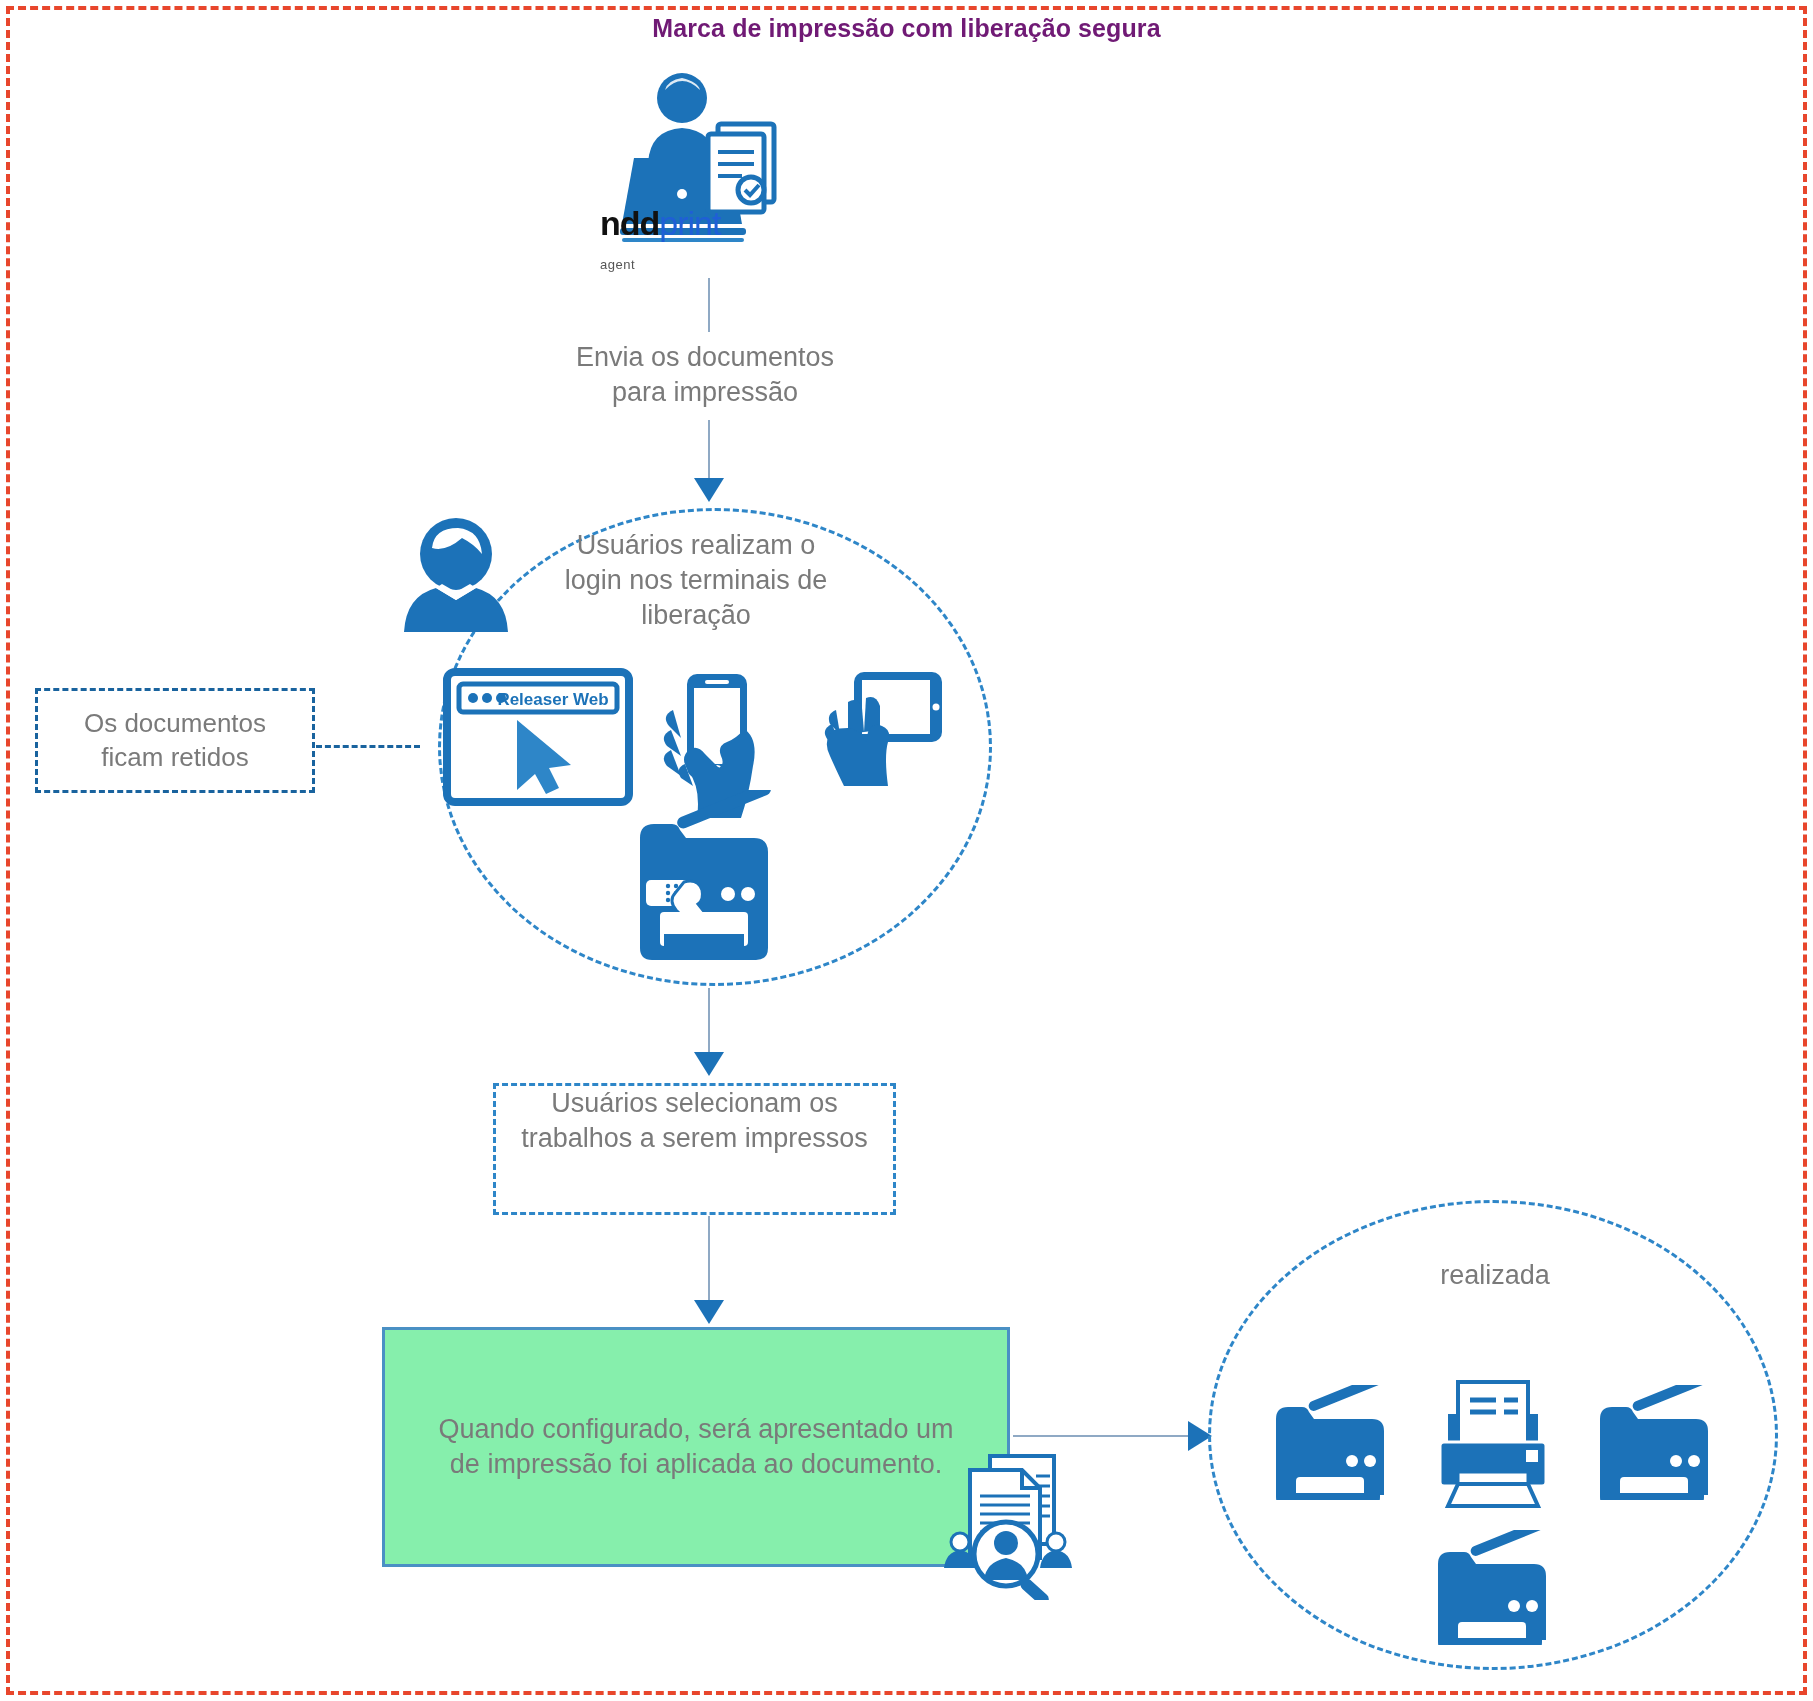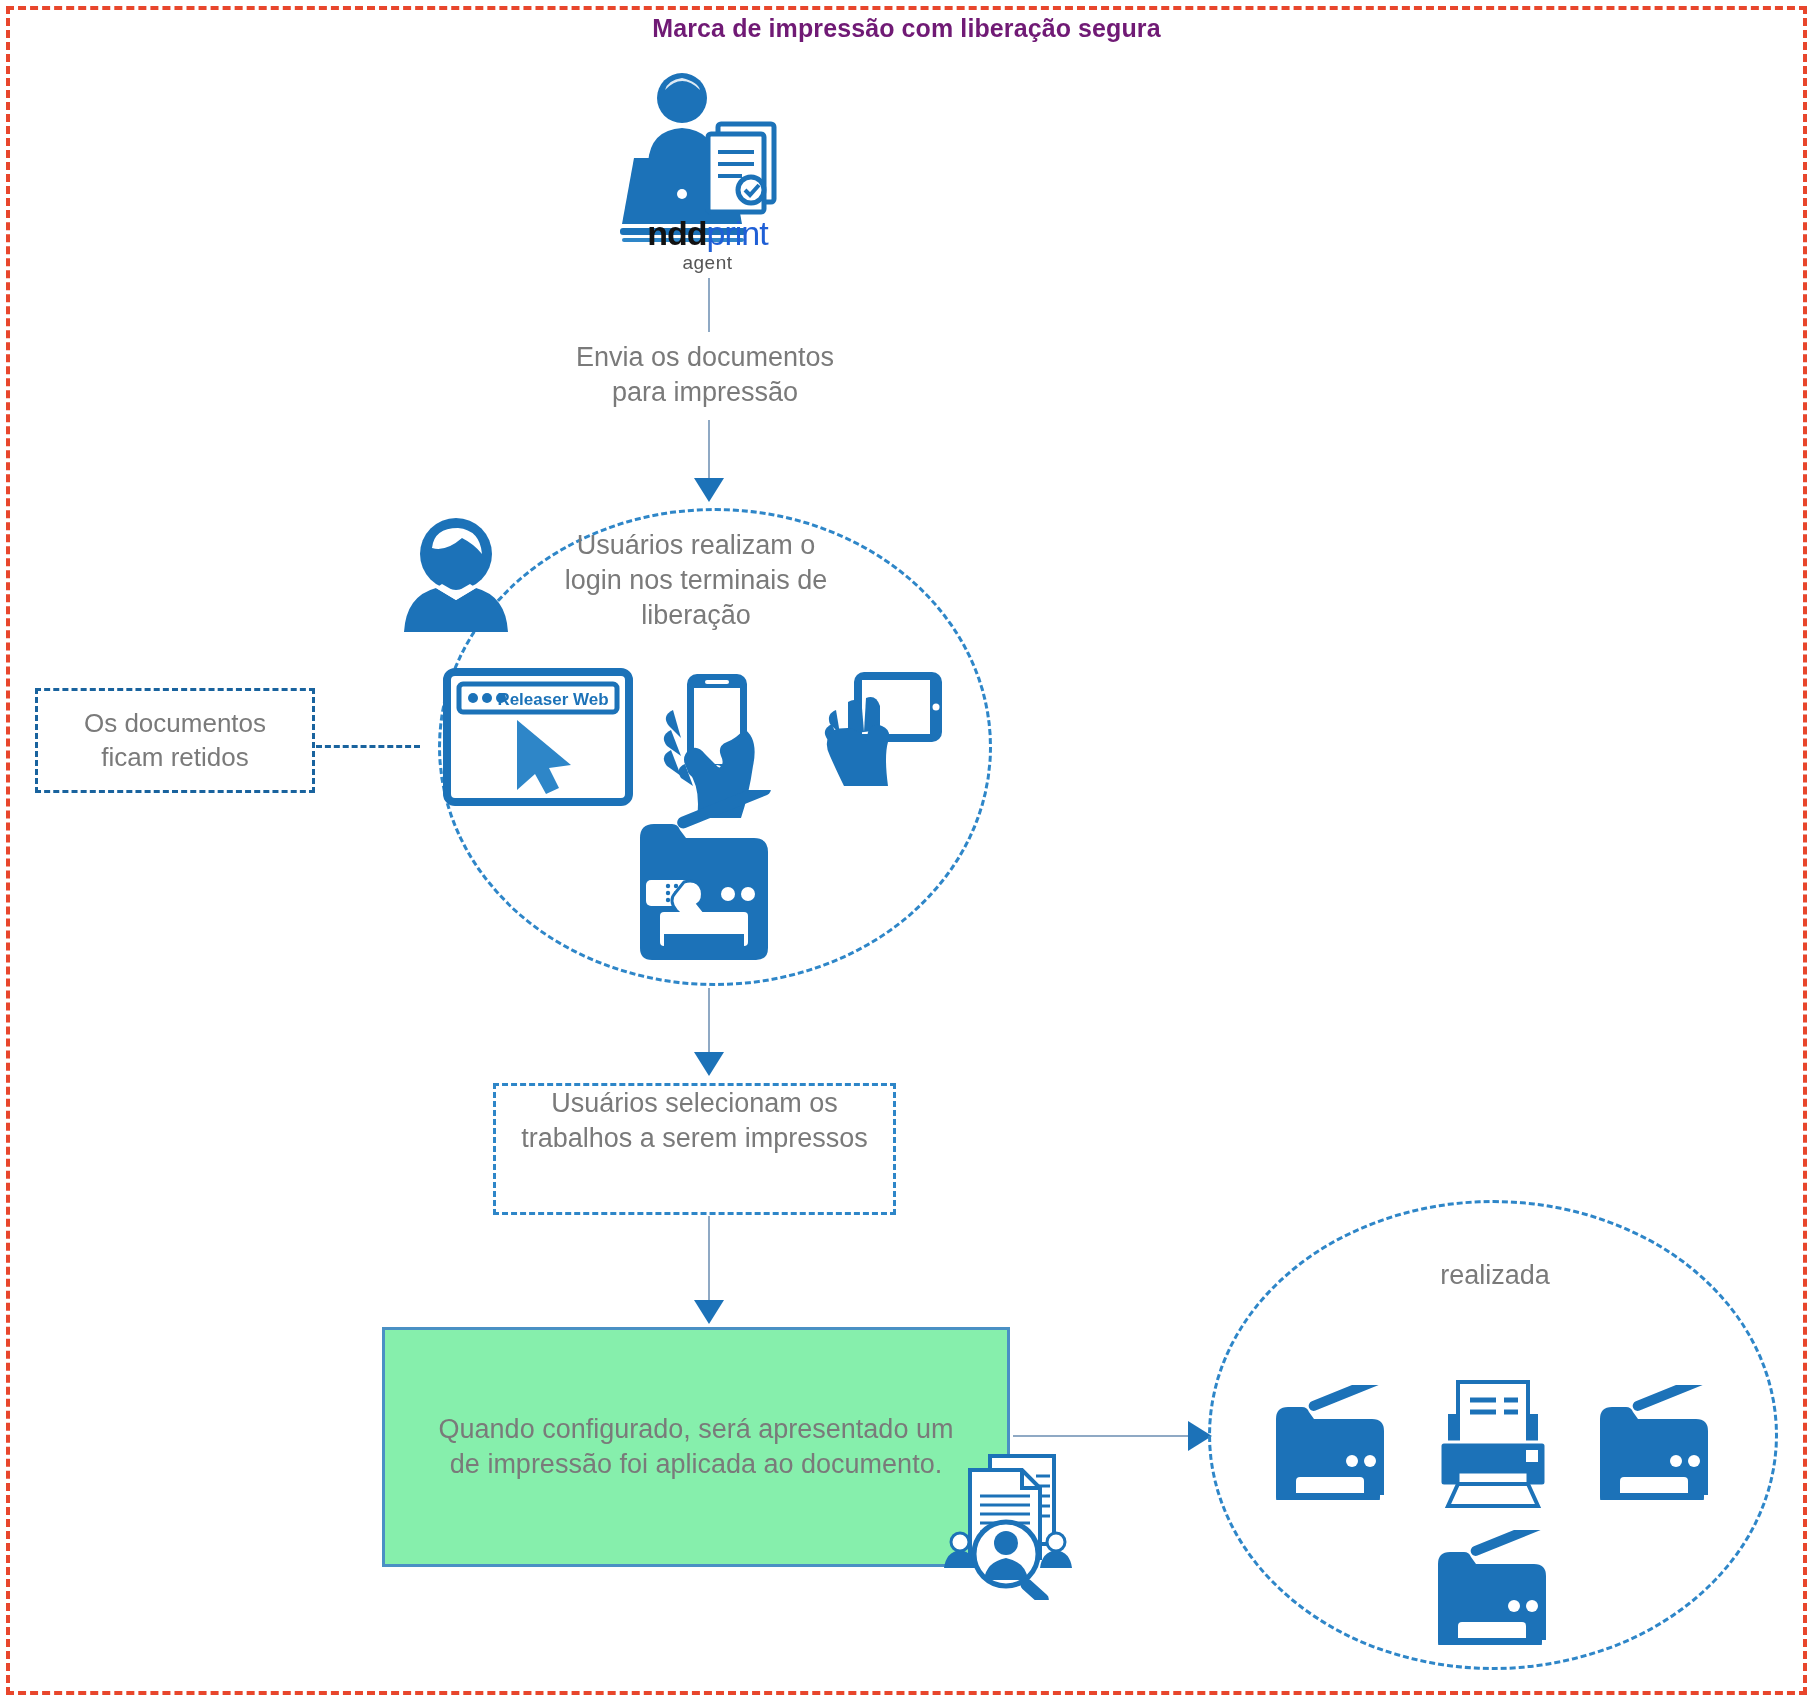--- a/index.html
+++ b/index.html
@@ -33,25 +33,25 @@
   .gtext{
     color:#7a7a7a;
     font-size:27px;
     line-height:1.30;
     text-align:center;
     font-weight:400;
   }
 
   
   .agent-wrap{position:absolute;left:620px;top:68px;width:170px;height:180px;}
-  .logo{position:absolute;left:600px;top:216px;width:215px;text-align:center;}
+  .logo{position:absolute;left:600px;top:206px;width:215px;text-align:left;}
   .logo .l1{font-size:34px;font-weight:bold;letter-spacing:-1px;line-height:1;}
   .logo .l1 .ndd{color:#111;}
   .logo .l1 .prt{color:#1F5FD6;font-weight:400;}
-  .logo .l2{font-size:19px;color:#555;margin-top:2px;letter-spacing:.5px;}
+  .logo .l2{font-size:13px;color:#555;margin-top:17px;letter-spacing:.5px;}
 
   
   .vline{position:absolute;background:#8fa9c4;width:2px;}
   .hline{position:absolute;background:#8fa9c4;height:2px;}
   .arrow-down{
     position:absolute;width:0;height:0;
     border-left:15px solid transparent;
     border-right:15px solid transparent;
     border-top:24px solid #1C72B8;
   }

